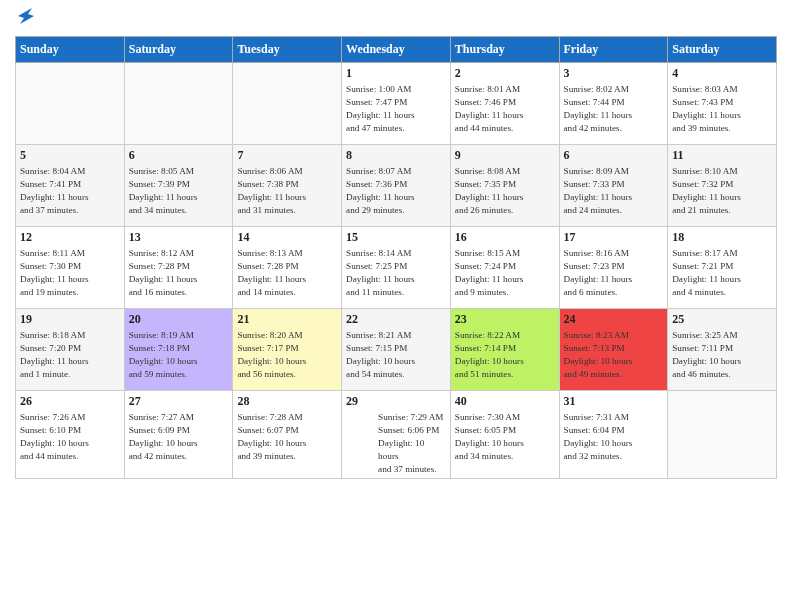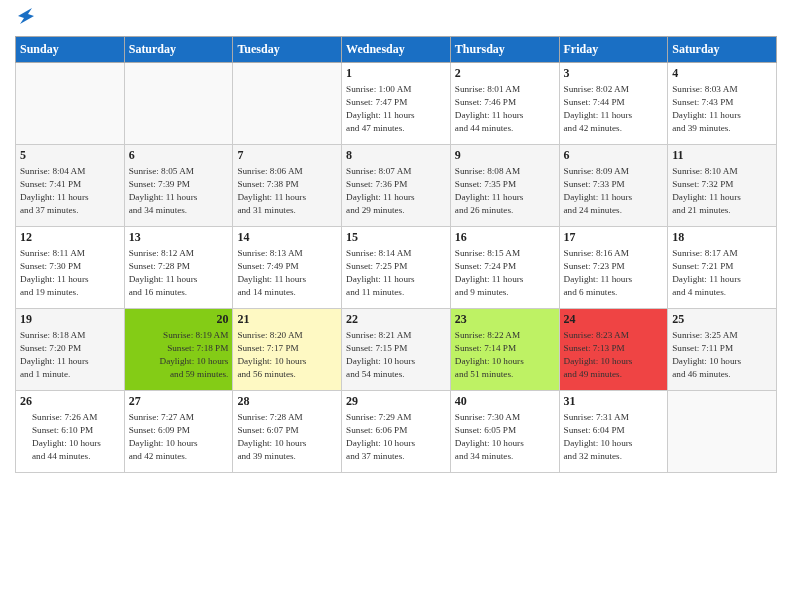--- a/index.html
+++ b/index.html
@@ -221,21 +221,21 @@
           <td>
             <span class="day-num">13</span>
             <div class="day-info" style="white-space: pre-line;">Sunrise: 8:12 AM
 Sunset: 7:28 PM
 Daylight: 11 hours
 and 16 minutes.</div>
           </td>
           <td>
             <span class="day-num">14</span>
             <div class="day-info" style="white-space: pre-line;">Sunrise: 8:13 AM
-Sunset: 7:49 PM
+Sunset: 7:28 PM
 Daylight: 11 hours
 and 14 minutes.</div>
           </td>
           <td>
             <span class="day-num">15</span>
             <div class="day-info" style="white-space: pre-line;">Sunrise: 8:14 AM
 Sunset: 7:25 PM
 Daylight: 11 hours
 and 11 minutes.</div>
           </td>
@@ -262,21 +262,21 @@
           </td>
         </tr>
         <tr>
           <td style="background: rgb(245, 245, 245);">
             <span class="day-num">19</span>
             <div class="day-info" style="white-space: pre-line;">Sunrise: 8:18 AM
 Sunset: 7:20 PM
 Daylight: 11 hours
 and 1 minute.</div>
           </td>
-          <td style="background: #84cc16; text-align: right;">
+          <td style="background: #c4b5fd;">
             <span class="day-num">20</span>
             <div class="day-info" style="white-space: pre-line;">Sunrise: 8:19 AM
 Sunset: 7:18 PM
 Daylight: 10 hours
 and 59 minutes.</div>
           </td>
           <td style="background: #fef9c3;">
             <span class="day-num">21</span>
             <div class="day-info" style="white-space: pre-line;">Sunrise: 8:20 AM
 Sunset: 7:17 PM
@@ -308,42 +308,42 @@
             <span class="day-num">25</span>
             <div class="day-info" style="white-space: pre-line;">Sunrise: 3:25 AM
 Sunset: 7:11 PM
 Daylight: 10 hours
 and 46 minutes.</div>
           </td>
         </tr>
         <tr>
           <td>
             <span class="day-num">26</span>
-            <div class="day-info" style="white-space: pre-line; margin-left: 12px;">Sunrise: 7:26 AM
+            <div class="day-info" style="white-space: pre-line;">Sunrise: 7:26 AM
 Sunset: 6:10 PM
 Daylight: 10 hours
 and 44 minutes.</div>
           </td>
           <td>
             <span class="day-num">27</span>
             <div class="day-info" style="white-space: pre-line;">Sunrise: 7:27 AM
 Sunset: 6:09 PM
 Daylight: 10 hours
 and 42 minutes.</div>
           </td>
           <td>
             <span class="day-num">28</span>
             <div class="day-info" style="white-space: pre-line;">Sunrise: 7:28 AM
 Sunset: 6:07 PM
 Daylight: 10 hours
 and 39 minutes.</div>
           </td>
           <td>
             <span class="day-num">29</span>
-            <div class="day-info" style="white-space: pre-line;">Sunrise: 7:29 AM
+            <div class="day-info" style="white-space: pre-line; margin-left: 32px;">Sunrise: 7:29 AM
 Sunset: 6:06 PM
 Daylight: 10 hours
 and 37 minutes.</div>
           </td>
           <td>
             <span class="day-num">40</span>
             <div class="day-info" style="white-space: pre-line;">Sunrise: 7:30 AM
 Sunset: 6:05 PM
 Daylight: 10 hours
 and 34 minutes.</div>

